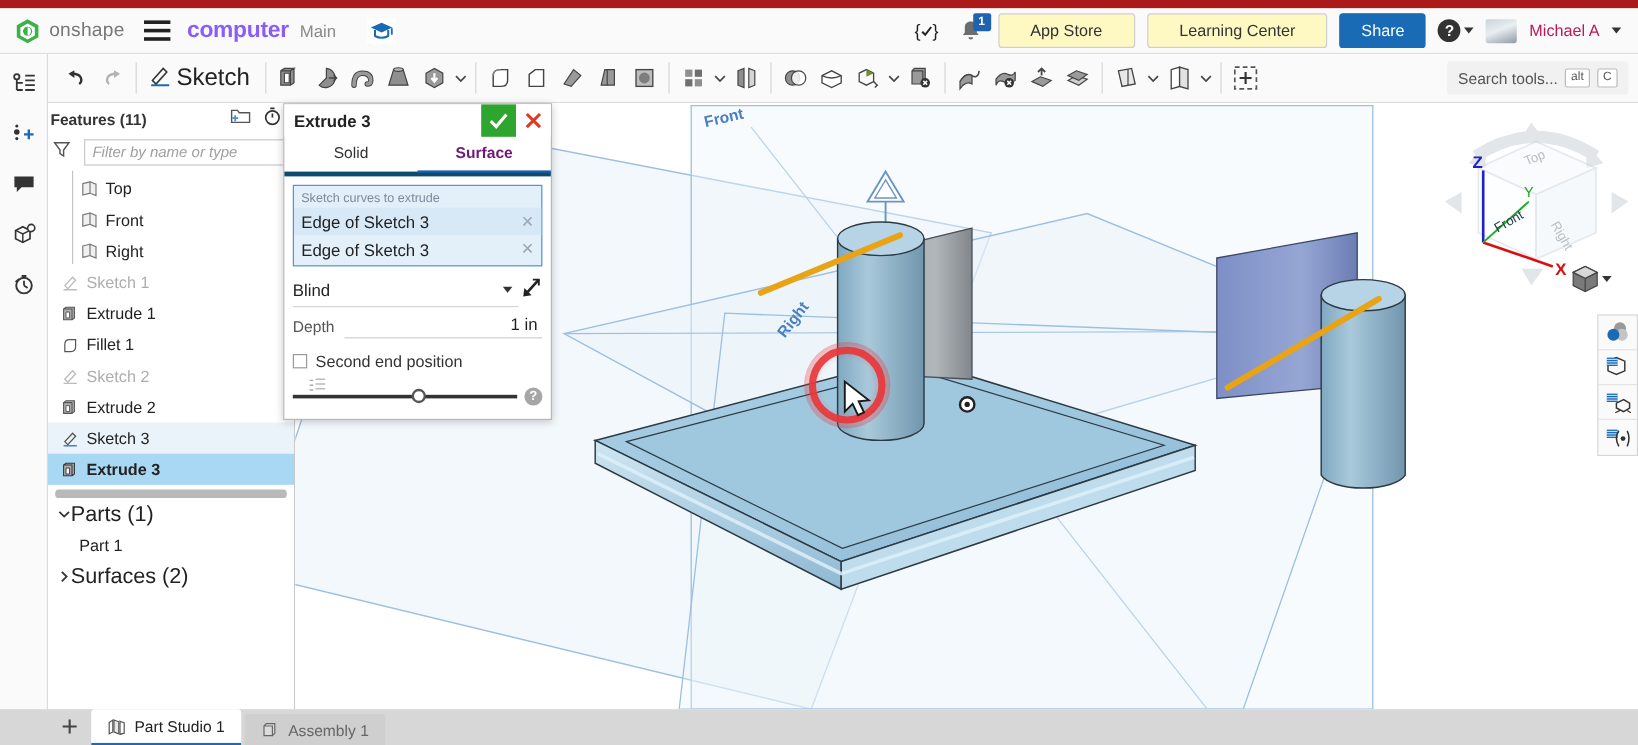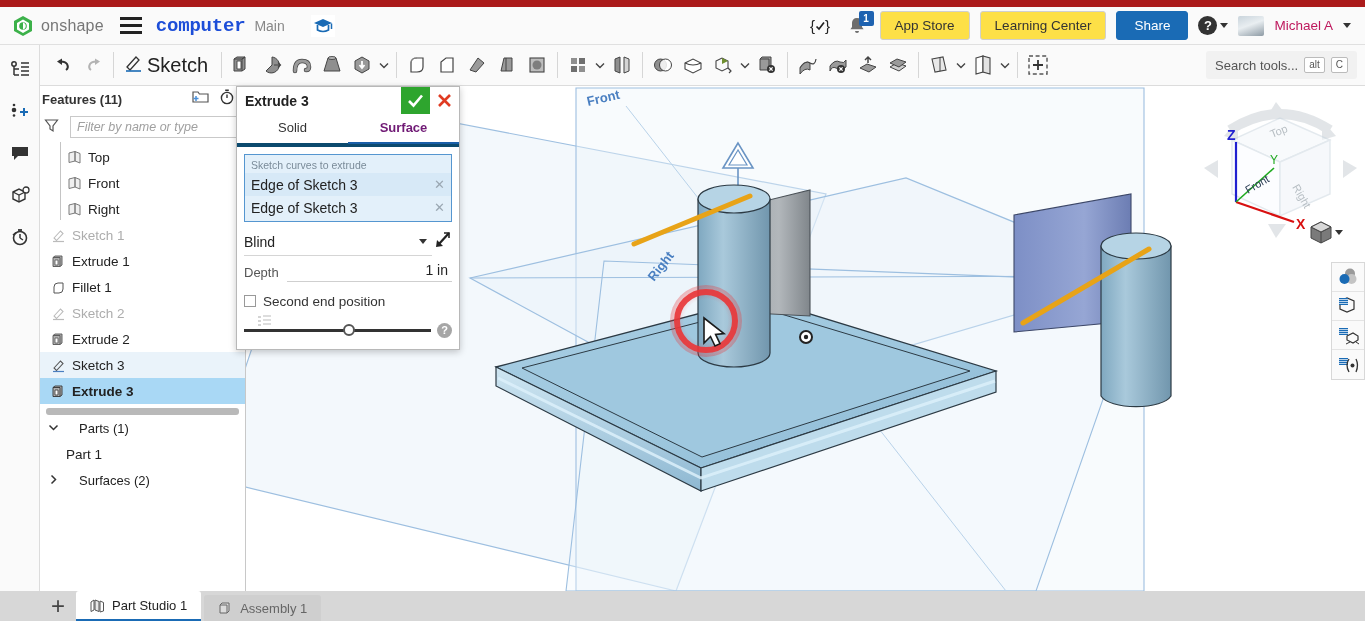--- a/index.html
+++ b/index.html
@@ -18,33 +18,33 @@
   
   .header {
     position:absolute; left:0; top:7px; width:1365px; height:38px;
     background:#fafafa; border-bottom:1px solid #e0e0e0;
     display:flex; align-items:center; padding:0 8px;
   }
   .onshape-logo { width:22px; height:22px; margin-left:4px; margin-right:7px; flex:none; }
   .onshape-word { font-size:16px; color:#777; letter-spacing:.2px; font-weight:400; }
   .hamburger { margin:0 14px 0 16px; display:flex; flex-direction:column; justify-content:center; gap:4px; width:22px; cursor:pointer; }
   .hamburger span { display:block; height:3px; background:#222; border-radius:0; }
-  .doc-title { font-size:19px; font-weight:bold; color:#1d4ed8; letter-spacing:-.2px;font-family:Liberation Mono, monospace; }
+  .doc-title { font-size:19px; font-weight:bold; color:#8b5cf6; letter-spacing:-.2px; }
   .doc-branch { font-size:14px; color:#888; margin-left:9px; }
   .grad-icon { margin-left:26px; width:24px; height:22px; background:#fff; display:flex; align-items:center; justify-content:center; cursor:pointer; }
   .hdr-right { margin-left:auto; display:flex; align-items:center; gap:10px; padding-right:6px; }
   .hdr-iconbtn { width:26px; height:26px; display:flex; align-items:center; justify-content:center; position:relative; cursor:pointer; }
   .badge {
     position:absolute; top:-2px; right:-4px; min-width:15px; height:15px;
     background:#1e62b0; color:#fff; font-size:10px; border-radius:2px;
     display:flex; align-items:center; justify-content:center; padding:0 3px; font-weight:bold;
   }
   .hdr-btn {
-    border:1px solid #cfcfcf; background:#fde047; color:#333;
-    font-size:13.5px; padding:6px 14px; border-radius:3px; cursor:pointer;
+    border:1px solid #cfcfcf; background:#fef9c3; color:#333;
+    font-size:13.5px; padding:6px 26px; border-radius:3px; cursor:pointer;
     font-family:"Liberation Sans", sans-serif;
   }
   .hdr-btn.primary { background:#1a6bb5; color:#fff; border-color:#1a6bb5; font-weight:normal; padding:6px 17px; }
   .help-wrap { display:flex; align-items:center; gap:3px; cursor:pointer; }
   .help-circle { width:19px; height:19px; border-radius:50%; background:#333; color:#fff; font-size:13px; font-weight:bold; display:flex; align-items:center; justify-content:center; }
   .caret-dn { width:0;height:0;border-left:4.5px solid transparent;border-right:4.5px solid transparent;border-top:5px solid #333; }
   .avatar { width:26px; height:20px; background:linear-gradient(160deg,#c9d4dc 0%,#e9eef1 45%,#8d9aa4 100%); border-radius:2px; }
   .user-name { font-size:13.5px; color:#be185d; }
 
   
@@ -95,21 +95,21 @@
     height:26px; display:flex; align-items:center; gap:6px; padding-left:10px;
     font-size:13.5px; color:#222; cursor:pointer; position:relative;
   }
   .tree-row.indent { padding-left:26px; }
   .tree-row.dim { color:#adadad; }
   .tree-row.sel-light { background:#eaf3fa; }
   .tree-row.sel-blue { background:#a9d8f5; font-weight:bold; }
   .tree-row .ic { width:16px; height:16px; display:flex; align-items:center; justify-content:center; flex:none; }
   .tree-vline { position:absolute; left:20px; top:0; width:1px; height:78px; background:#c4c4c4; }
   .rollbar { height:7px; background:#b9b9b9; border-radius:3px; margin:4px 6px 0 6px; }
-  .tree-group { height:26px; display:flex; align-items:center; gap:20px; padding-left:8px; font-size:13px; color:#222; cursor:pointer; }
+  .tree-group { height:26px; display:flex; align-items:center; gap:0; padding-left:8px; font-size:18px; color:#222; cursor:pointer; }
 
   
   .dialog {
     position:absolute; left:236px; top:86px; width:224px;
     background:#fff; border:1px solid #b8b8b8; box-shadow:0 2px 7px rgba(0,0,0,.22);
     z-index:30;
   }
   .dlg-title { height:27px; display:flex; align-items:center; background:#fff; }
   .dlg-title-text { font-size:14px; font-weight:bold; color:#222; padding-left:8px; }
   .dlg-actions { margin-left:auto; display:flex; height:27px; }

